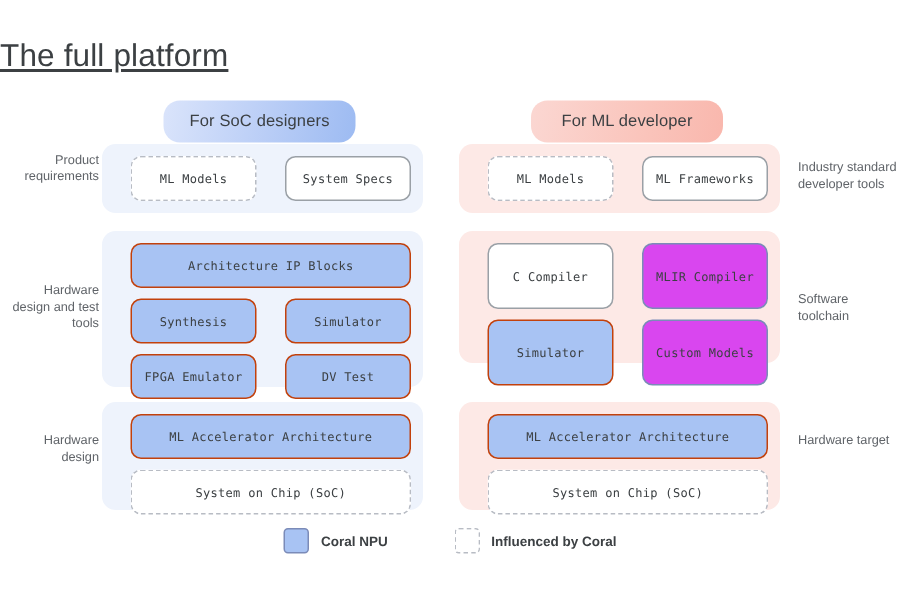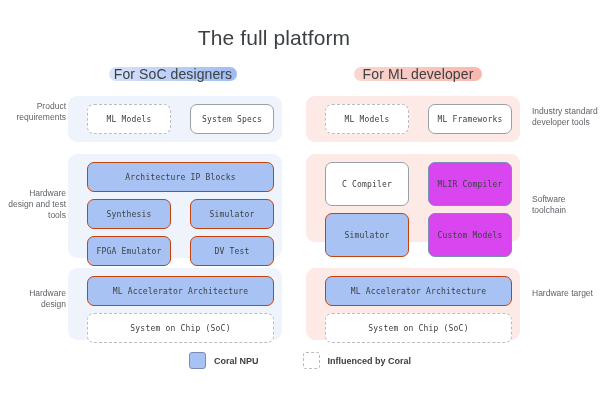--- a/index.html
+++ b/index.html
@@ -11,36 +11,36 @@
     font-family: "Liberation Sans", sans-serif;
     overflow: hidden;
     position: relative;
   }
 
   #page-title {
     position: absolute;
     top: 26px;
     left: 0;
     width: 548px;
-    text-align: center;
     font-size: 21px;
     font-weight: 400;
     color: #3c4043;
     letter-spacing: 0.1px;
+    text-decoration: underline;
   }
 
   
   .pill {
     position: absolute;
-    height: 14px;
+    height: 28px;
     border-radius: 11px;
     display: flex;
     align-items: center;
     justify-content: center;
-    font-size: 14px;
+    font-size: 11px;
     color: #3c4043;
     letter-spacing: 0.1px;
   }
   #pill-soc {
     top: 67px;
     left: 109px;
     width: 128px;
     background: linear-gradient(100deg, #dae4fb 0%, #b9cdf6 55%, #9dbbf2 100%);
   }
   #pill-ml {

